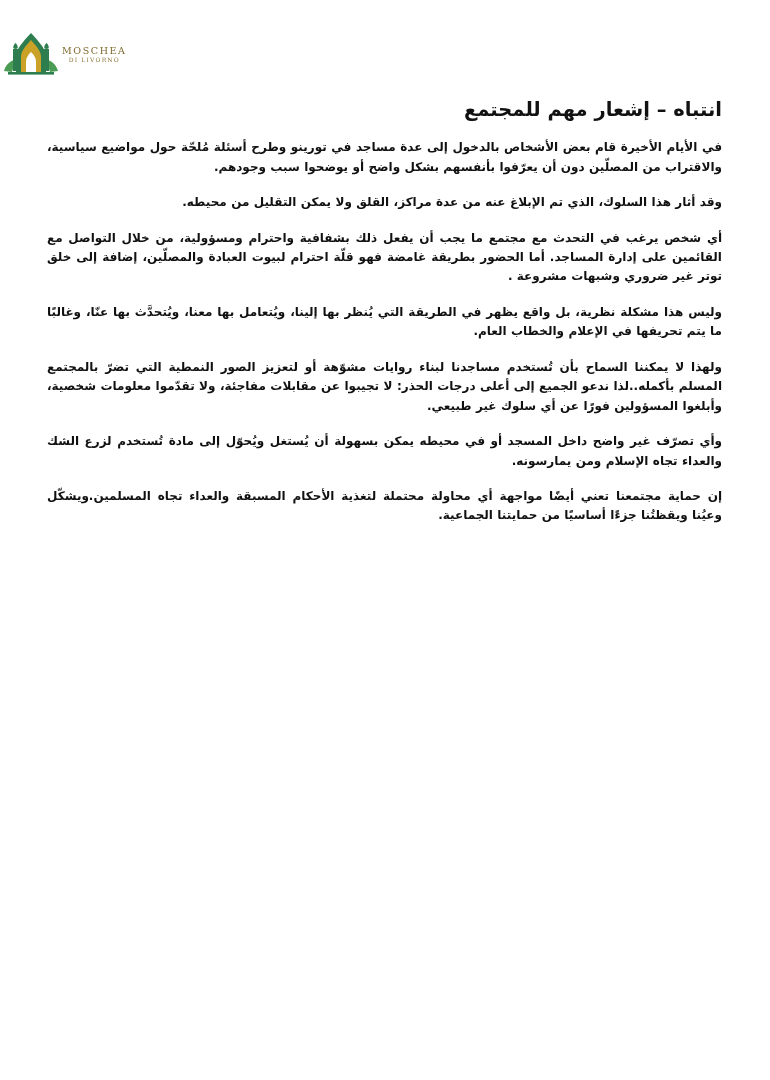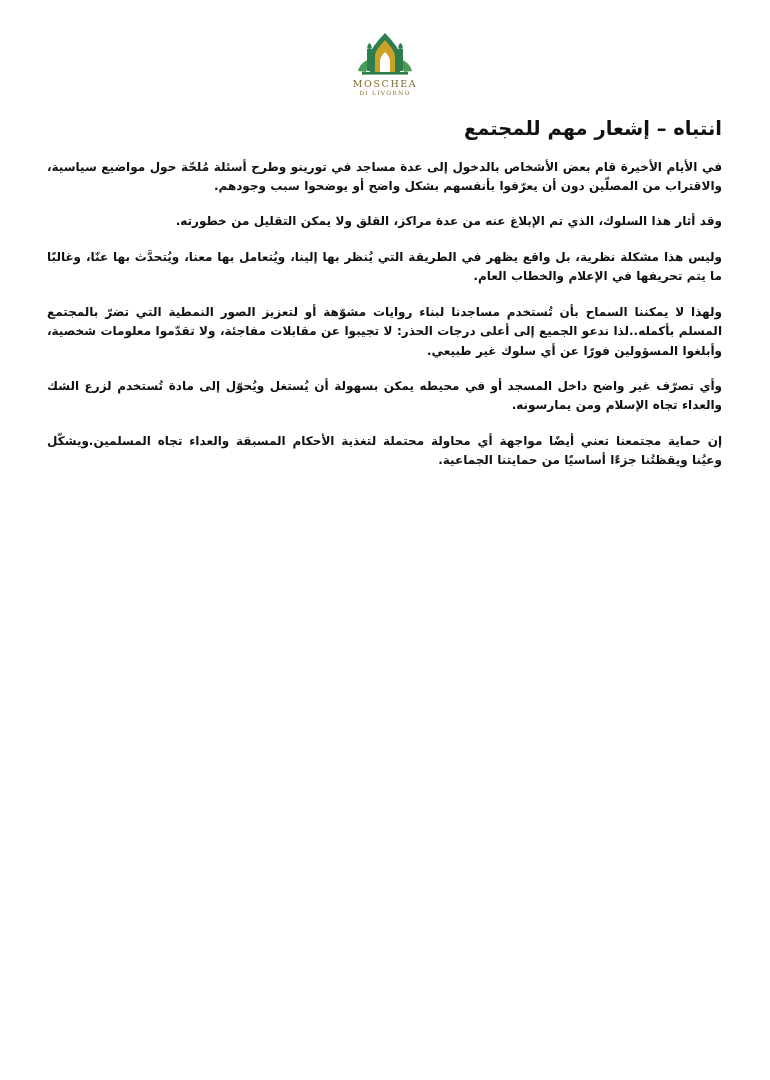--- a/index.html
+++ b/index.html
@@ -21,21 +21,20 @@
     box-sizing: border-box;
     padding: 0;
     position: relative;
     background: #ffffff;
   }
 
   
   .logo-block {
     width: 100%;
     display: flex;
-    flex-direction: column;
     align-items: center;
     justify-content: flex-start;
     padding-top: 31px;
     direction: ltr;
   }
   .logo-mark {
     width: 62px;
     height: 46px;
     display: block;
   }
@@ -125,20 +124,21 @@
       <span class="logo-name">MOSCHEA</span>
       <span class="logo-sub">DI LIVORNO</span>
     </span>
   </div>
 
   <div class="content">
 
     <h1 class="notice-title">انتباه – إشعار مهم للمجتمع</h1>
 
     <p class="para">في الأيام الأخيرة قام بعض الأشخاص بالدخول إلى عدة مساجد في تورينو وطرح أسئلة مُلحّة حول مواضيع سياسية، والاقتراب من المصلّين دون أن يعرّفوا بأنفسهم بشكل واضح أو يوضحوا سبب وجودهم.</p>
-    <p class="para">وقد أثار هذا السلوك، الذي تم الإبلاغ عنه من عدة مراكز، القلق ولا يمكن التقليل من خطورته.</p>
+    <p class="para">وقد أثار هذا السلوك، الذي تم الإبلاغ عنه من عدة مراكز، القلق ولا يمكن التقليل من محيطه.</p>
+    <p class="para">أي شخص يرغب في التحدث مع مجتمع ما يجب أن يفعل ذلك بشفافية واحترام ومسؤولية، من خلال التواصل مع القائمين على إدارة المساجد. أما الحضور بطريقة غامضة فهو قلّة احترام لبيوت العبادة والمصلّين، إضافة إلى خلق توتر غير ضروري وشبهات مشروعة  .</p>
     <p class="para">وليس هذا مشكلة نظرية، بل واقع يظهر في الطريقة التي يُنظر بها إلينا، ويُتعامل بها معنا، ويُتحدَّث بها عنّا، وغالبًا ما يتم تحريفها في الإعلام والخطاب العام.</p>
     <p class="para">ولهذا لا يمكننا السماح بأن تُستخدم مساجدنا لبناء روايات مشوّهة أو لتعزيز الصور النمطية التي تضرّ بالمجتمع المسلم بأكمله..لذا ندعو الجميع إلى أعلى درجات الحذر: لا تجيبوا عن مقابلات مفاجئة، ولا تقدّموا معلومات شخصية، وأبلغوا المسؤولين فورًا عن أي سلوك غير طبيعي.</p>
     <p class="para">وأي تصرّف غير واضح داخل المسجد أو في محيطه يمكن بسهولة أن يُستغل ويُحوّل إلى مادة تُستخدم لزرع الشك والعداء تجاه الإسلام ومن يمارسونه.</p>
     <p class="para">إن حماية مجتمعنا تعني أيضًا مواجهة أي محاولة محتملة لتغذية الأحكام المسبقة والعداء تجاه المسلمين.ويشكّل وعيُنا ويقظتُنا جزءًا أساسيًا من حمايتنا الجماعية.</p>
 
   </div>
 </div>
 
 </body></html>

